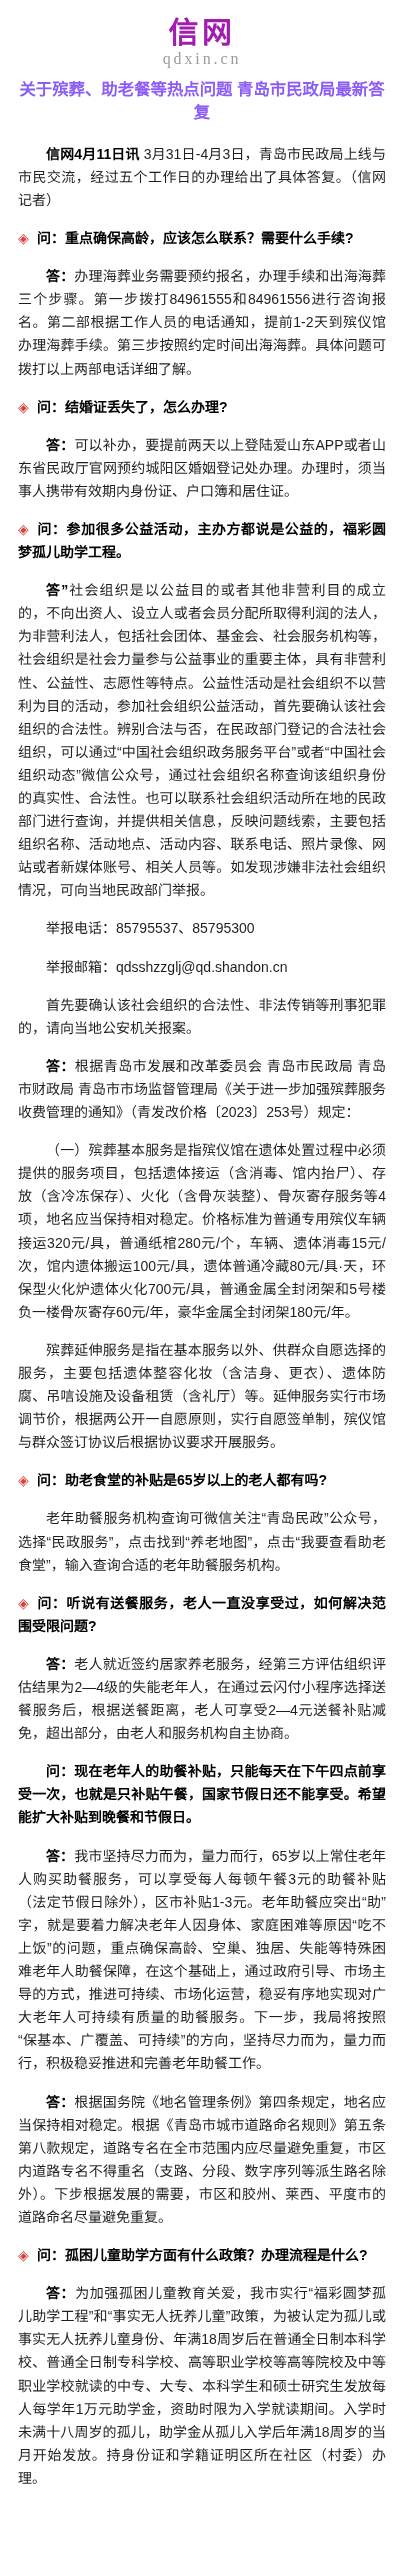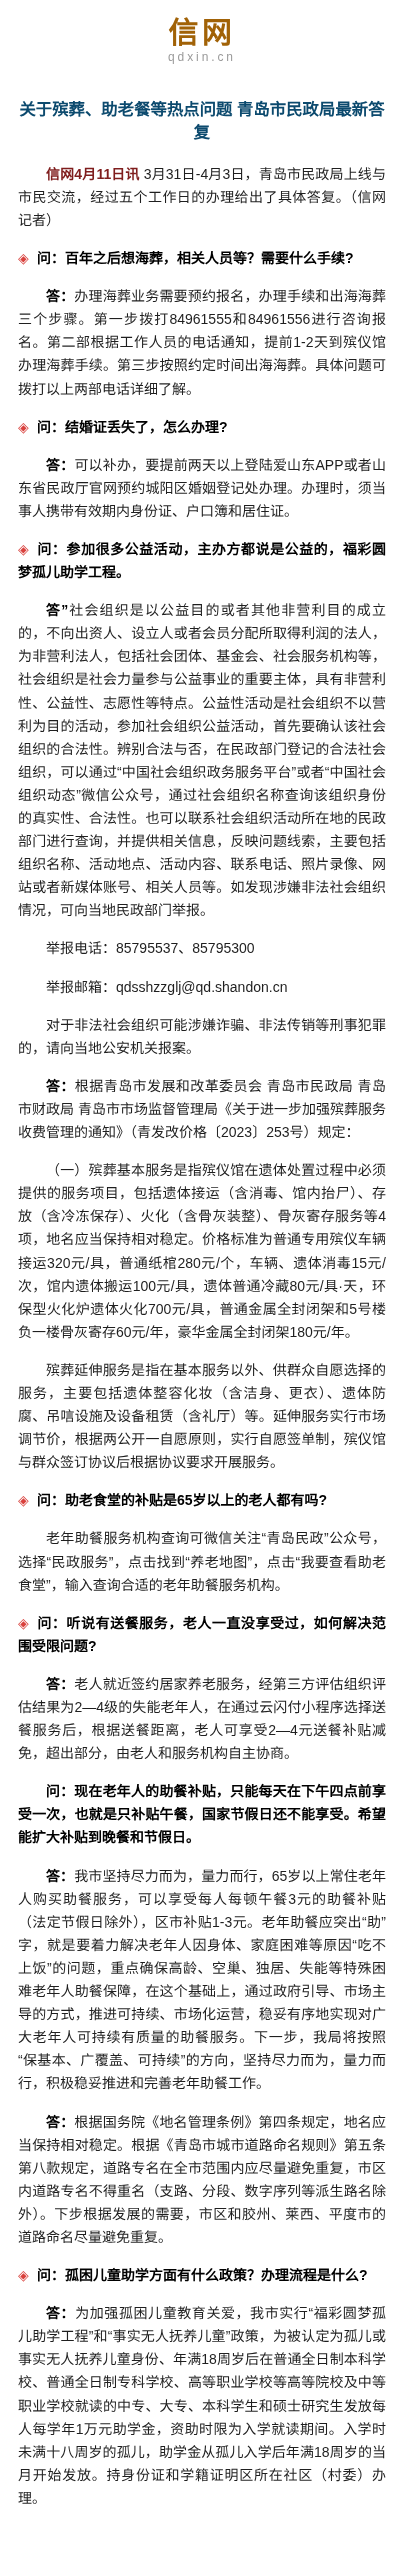--- a/index.html
+++ b/index.html
@@ -22,52 +22,53 @@
   }
   
   .logo-wrap {
     text-align: center;
     padding-top: 5.8px;
   }
   .logo-text {
     font-size: 30px;
     font-weight: 900;
     letter-spacing: 3.5px;
-    color: #a16207;
+    color: #a21caf;
     line-height: 1.1;
     display: inline-block;
   }
   .logo-domain {
-    font-size: 12px;
+    font-size: 16px;
     color: #9b9b9b;
     letter-spacing: 2.9px;
     margin-top: 1.2px;
+    font-family: Liberation Serif, serif;
   }
   
   .article-title {
-    margin-top: 34px;
+    margin-top: 10px;
     text-align: center;
     font-size: 16.4px;
     font-weight: 700;
-    color: #0c4a6e;
+    color: #8b5cf6;
     line-height: 1.35;
   }
   
   .article-body { margin-top: 20px; }
   p.para {
     font-size: 14px;
     line-height: 1.65;
     font-weight: 300;
     margin-bottom: 15px;
     text-align: justify;
     word-break: break-all;
     color: #1f1f1f;
   }
   p.para.indent { text-indent: 2em; }
-  .intro-lead { font-weight: 700; color: #7f1d1d; }
+  .intro-lead { font-weight: 700; color: #000000; }
   
   p.question {
     font-size: 14px;
     line-height: 1.65;
     font-weight: 700;
     color: #000;
     margin-bottom: 15px;
     text-align: justify;
     word-break: break-all;
   }
@@ -92,33 +93,33 @@
 
   <h1 class="article-title">关于殡葬、助老餐等热点问题 青岛市民政局最新答复</h1>
 
   <div class="article-body">
     <p class="para indent">
       <span class="intro-lead">信网4月11日讯</span><span> 3月31日-4月3日，青岛市民政局上线与市民交流，经过五个工作日的办理给出了具体答复。（信网记者）</span>
     </p>
 
     <div id="qa-container">
         <section>
-          <p class="question"><span class="diamond">◈</span><span>问：百年之后想海葬，相关人员等？需要什么手续?</span></p>
+          <p class="question"><span class="diamond">◈</span><span>问：重点确保高龄，应该怎么联系？需要什么手续?</span></p>
           <p class="para indent"><span class="ans-label">答：</span>办理海葬业务需要预约报名，办理手续和出海海葬三个步骤。第一步拨打84961555和84961556进行咨询报名。第二部根据工作人员的电话通知，提前1-2天到殡仪馆办理海葬手续。第三步按照约定时间出海海葬。具体问题可拨打以上两部电话详细了解。</p>
         </section>
         <section>
           <p class="question"><span class="diamond">◈</span><span>问：结婚证丢失了，怎么办理?</span></p>
           <p class="para indent"><span class="ans-label">答：</span>可以补办，要提前两天以上登陆爱山东APP或者山东省民政厅官网预约城阳区婚姻登记处办理。办理时，须当事人携带有效期内身份证、户口簿和居住证。</p>
         </section>
         <section>
           <p class="question"><span class="diamond">◈</span><span>问：参加很多公益活动，主办方都说是公益的，福彩圆梦孤儿助学工程。</span></p>
           <p class="para indent"><span class="ans-label">答”</span>社会组织是以公益目的或者其他非营利目的成立的，不向出资人、设立人或者会员分配所取得利润的法人，为非营利法人，包括社会团体、基金会、社会服务机构等，社会组织是社会力量参与公益事业的重要主体，具有非营利性、公益性、志愿性等特点。公益性活动是社会组织不以营利为目的活动，参加社会组织公益活动，首先要确认该社会组织的合法性。辨别合法与否，在民政部门登记的合法社会组织，可以通过“中国社会组织政务服务平台”或者“中国社会组织动态”微信公众号，通过社会组织名称查询该组织身份的真实性、合法性。也可以联系社会组织活动所在地的民政部门进行查询，并提供相关信息，反映问题线索，主要包括组织名称、活动地点、活动内容、联系电话、照片录像、网站或者新媒体账号、相关人员等。如发现涉嫌非法社会组织情况，可向当地民政部门举报。</p>
           <p class="para indent">举报电话：85795537、85795300</p>
           <p class="para indent">举报邮箱：qdsshzzglj@qd.shandon.cn</p>
-          <p class="para indent">对于非法社会组织可能涉嫌诈骗、非法传销等刑事犯罪的，请向当地公安机关报案。</p>
+          <p class="para indent">首先要确认该社会组织的合法性、非法传销等刑事犯罪的，请向当地公安机关报案。</p>
         </section>
         <section>
           <p class="para indent"><span class="ans-label">答：</span>根据青岛市发展和改革委员会 青岛市民政局 青岛市财政局 青岛市市场监督管理局《关于进一步加强殡葬服务收费管理的通知》（青发改价格〔2023〕253号）规定：</p>
           <p class="para indent">（一）殡葬基本服务是指殡仪馆在遗体处置过程中必须提供的服务项目，包括遗体接运（含消毒、馆内抬尸）、存放（含冷冻保存）、火化（含骨灰装整）、骨灰寄存服务等4项，地名应当保持相对稳定。价格标准为普通专用殡仪车辆接运320元/具，普通纸棺280元/个，车辆、遗体消毒15元/次，馆内遗体搬运100元/具，遗体普通冷藏80元/具·天，环保型火化炉遗体火化700元/具，普通金属全封闭架和5号楼负一楼骨灰寄存60元/年，豪华金属全封闭架180元/年。</p>
           <p class="para indent">殡葬延伸服务是指在基本服务以外、供群众自愿选择的服务，主要包括遗体整容化妆（含洁身、更衣）、遗体防腐、吊唁设施及设备租赁（含礼厅）等。延伸服务实行市场调节价，根据两公开一自愿原则，实行自愿签单制，殡仪馆与群众签订协议后根据协议要求开展服务。</p>
         </section>
         <section>
           <p class="question"><span class="diamond">◈</span><span>问：助老食堂的补贴是65岁以上的老人都有吗?</span></p>
           <p class="para indent">老年助餐服务机构查询可微信关注“青岛民政”公众号，选择“民政服务”，点击找到“养老地图”，点击“我要查看助老食堂”，输入查询合适的老年助餐服务机构。</p>
         </section>

